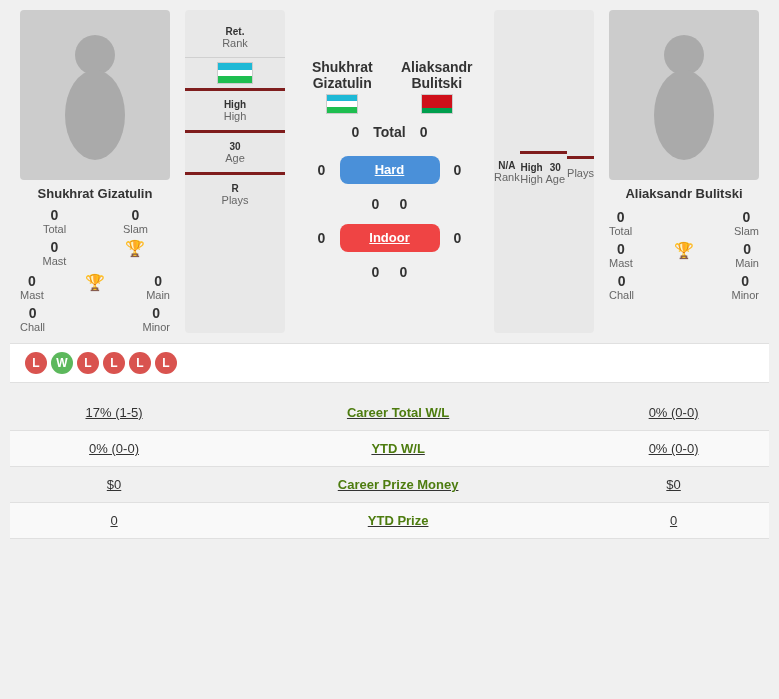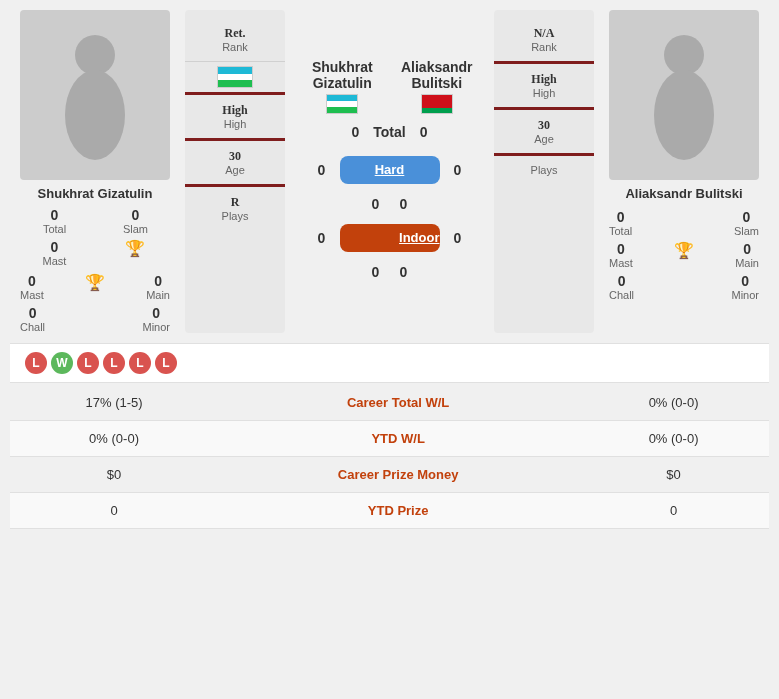--- a/index.html
+++ b/index.html
@@ -105,22 +105,21 @@
       display: flex;
       flex-direction: column;
       align-items: center;
       width: 100%;
       padding: 8px 0;
       border-top: 3px solid #7f1d1d;
     }
 
     .mid-stat-value {
       font-weight: bold;
-      font-size: 12px;
-      font-family: Liberation Serif, serif;
+      font-size: 10px;
     }
 
     .mid-stat-label {
       font-size: 11px;
       color: #666;
     }
 
     
     .surface-column {
       display: flex;
@@ -170,27 +169,27 @@
       color: white;
       font-weight: bold;
       font-size: 13px;
       text-align: center;
       line-height: 28px;
       text-decoration: underline;
     }
 
     .btn-hard { background: #4a90d9; }
     .btn-clay { background: #e8821a; }
-    .btn-indoor { background: #c2410c; text-align: right; }
+    .btn-indoor { background: #ef4444; }
     .btn-grass { background: #5cb85c; }
 
     
     .right-stats {
       display: flex;
-      flex-direction: column;
+      flex-direction: row;
       align-items: center;
       width: 100px;
       background: #e8e8e8;
       border-radius: 4px;
       padding: 8px 0;
       flex-shrink: 0;
     }
 
     
     .form-section {
@@ -226,43 +225,44 @@
 
     .form-label {
       font-weight: bold;
       font-size: 14px;
       flex: 1;
       text-align: center;
     }
 
     
     .stats-table {
-      margin: 2px 10px;
+      margin: 12px 10px;
       border-collapse: collapse;
       width: calc(100% - 20px);
+      text-decoration: underline;
     }
 
     .stats-table tr {
       border-bottom: 1px solid #e0e0e0;
     }
 
     .stats-table tr:nth-child(even) {
       background: #f9f9f9;
     }
 
     .stats-table td {
       padding: 10px 15px;
       text-align: center;
       font-size: 13px;
     }
 
     .stats-table td.center-label {
       font-weight: bold;
       font-size: 13px;
-      color: #c2410c;
+      color: #4d7c0f;
     }
 
     
     .right-player-card {
       display: flex;
       flex-direction: column;
       align-items: center;
       width: 170px;
       flex-shrink: 0;
     }

